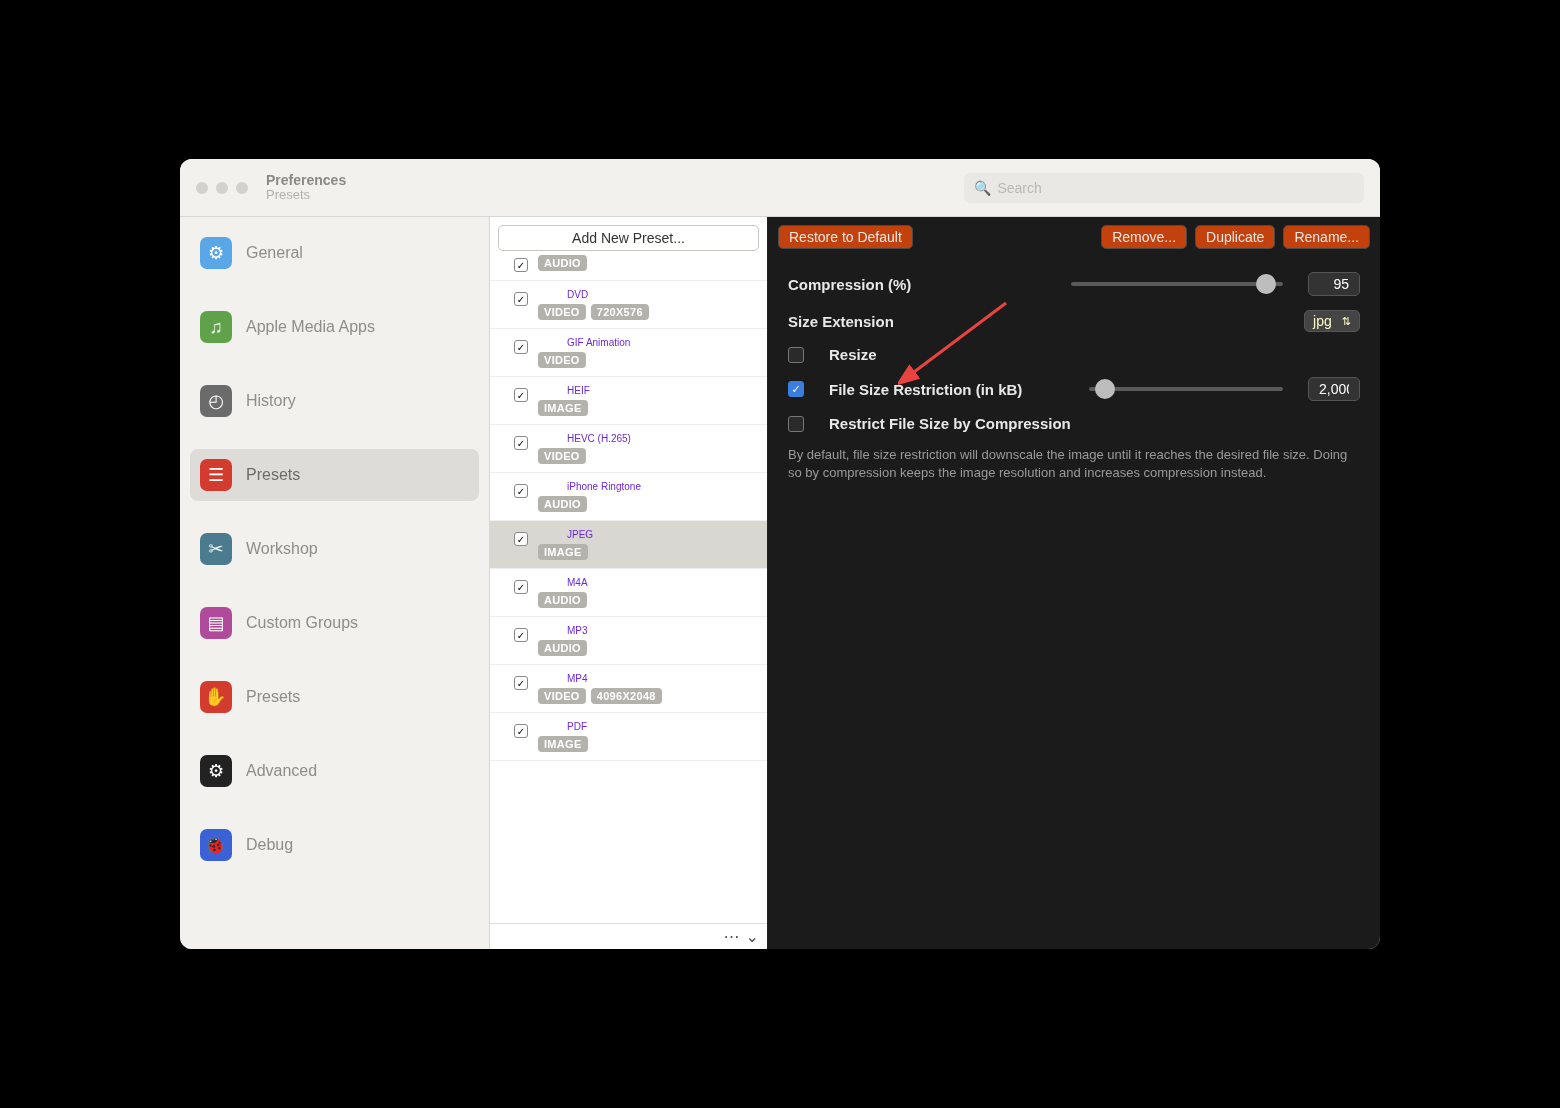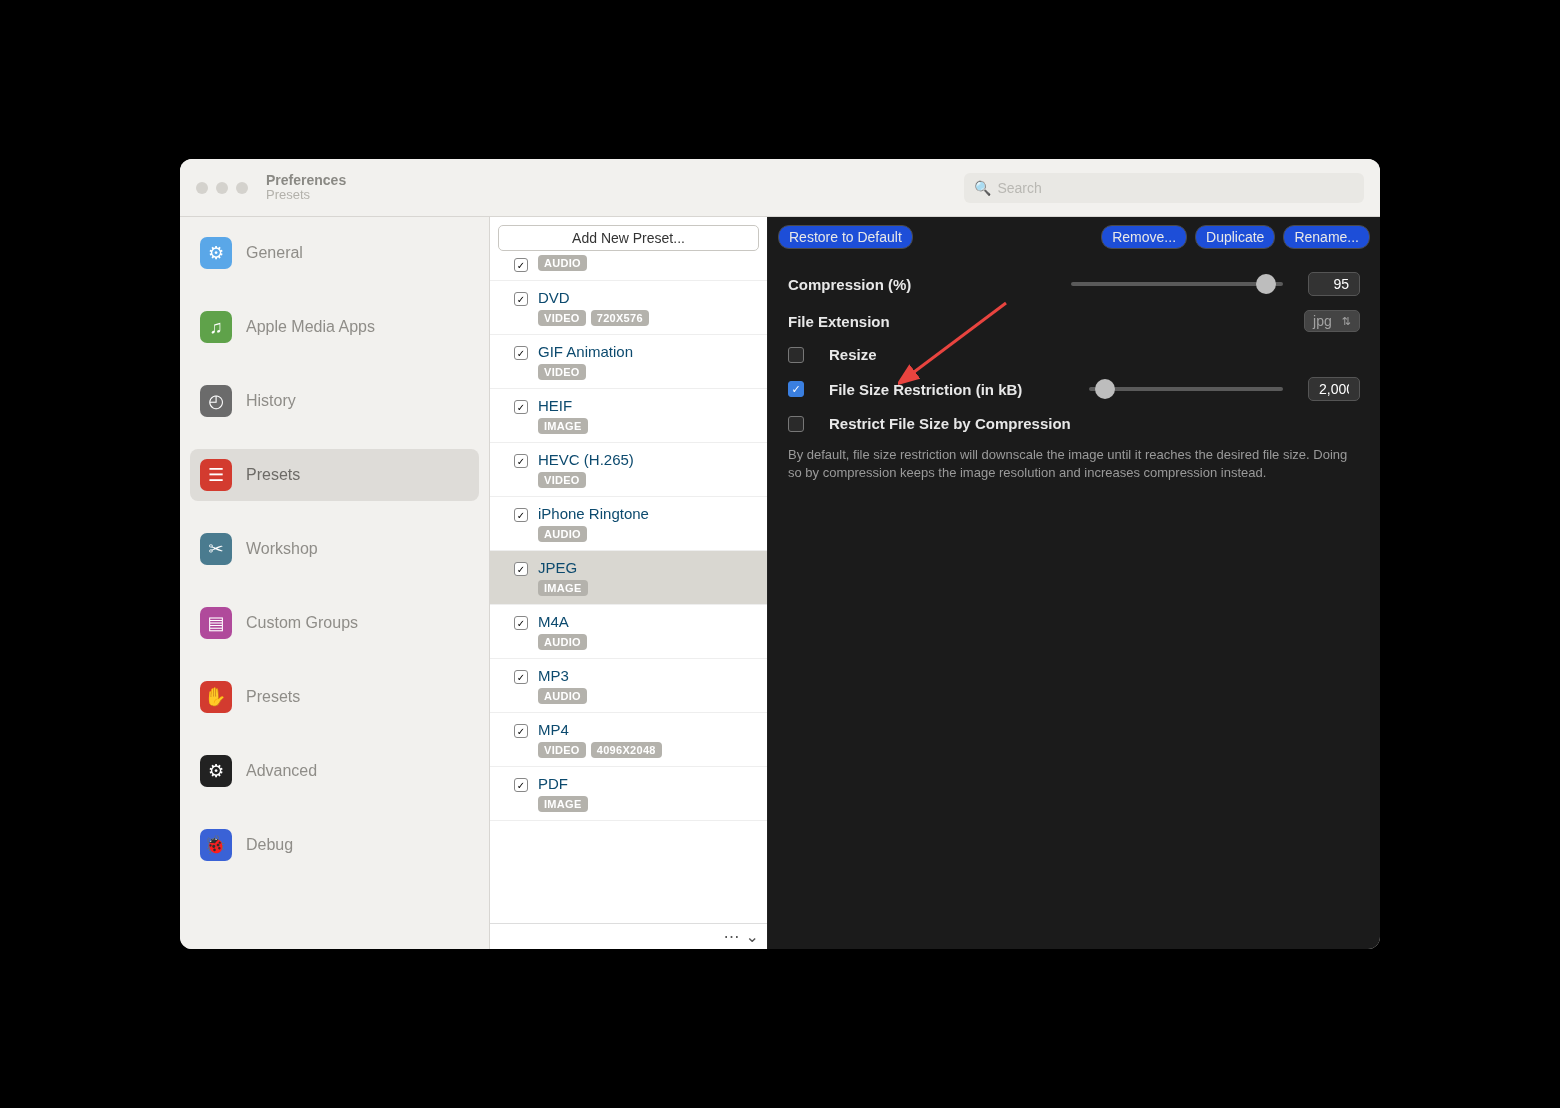--- a/index.html
+++ b/index.html
@@ -107,21 +107,21 @@
 }
 .preset-item.selected { background: #d9d7d1; }
 .preset-item.partial-top { padding-top: 4px; }
 .preset-check {
   width: 14px; height: 14px; margin-top: 3px; flex-shrink: 0;
   border: 1px solid #888; border-radius: 3px; background: #fff;
   display: inline-flex; align-items: center; justify-content: center;
   font-size: 10px; color: #000;
 }
 .preset-body { display: flex; flex-direction: column; gap: 4px; }
-.preset-name { font-size: 15px; color: #0c4a6e; }
+.preset-name { font-size: 10px; color: #6d28d9; margin-left: 29px; }
 .badges { display: flex; gap: 5px; flex-wrap: wrap; }
 .badge {
   background: #b4b2ac;
   color: #fff;
   font-size: 11px;
   font-weight: 700;
   padding: 2px 6px;
   border-radius: 4px;
   letter-spacing: 0.3px;
 }
@@ -145,26 +145,26 @@
   flex-direction: column;
   position: relative;
 }
 .detail-toolbar {
   display: flex;
   gap: 8px;
   padding: 8px 10px 5px 10px;
   align-items: center;
 }
 .dbtn {
-  background: #1d4ed8;
+  background: #c2410c;
   border: 1px solid #4a4a4a;
   color: #e8e8e8;
   font-size: 14px;
   padding: 3px 10px;
-  border-radius: 11px;
+  border-radius: 5px;
   cursor: pointer;
   white-space: nowrap;
 }
 .detail-body {
   padding: 18px 20px;
   overflow-y: auto;
   flex: 1;
 }
 .row {
   display: flex;
@@ -197,21 +197,21 @@
   font-size: 14px;
   text-align: right;
   padding: 3px 10px;
 }
 .selectbox {
   background: #444;
   border: 1px solid #555;
   border-radius: 5px;
   padding: 2px 8px;
   font-size: 14px;
-  color: #a3a3a3;
+  color: #fef9c3;
   display: inline-flex;
   align-items: center;
   gap: 10px;
   cursor: pointer;
 }
 .chk {
   width: 16px; height: 16px; border: 1px solid #777; border-radius: 3px;
   background: #2a2a2a; display: inline-flex; align-items: center; justify-content: center;
   font-size: 11px; color: #fff; flex-shrink: 0; cursor: pointer;
 }
@@ -412,21 +412,21 @@
 
         <div class="row">
           <span class="row-label" style="width:258px;">Compression (%)</span>
           <div class="slider-track" style="flex:1;">
             <div class="slider-thumb" id="comp-thumb" style="left: 92%;"></div>
           </div>
           <input class="numfield" value="95" style="">
         </div>
 
         <div class="row">
-          <span class="row-label">File Extension</span>
+          <span class="row-label">Size Extension</span>
           <div style="flex:1"></div>
           <div class="selectbox">
             <span>jpg</span>
             <span style="font-size:11px;">⇅</span>
           </div>
         </div>
 
         <div class="row">
           <span class="chk" id="resize-chk"></span>
           <span class="chk-label">Resize</span>

